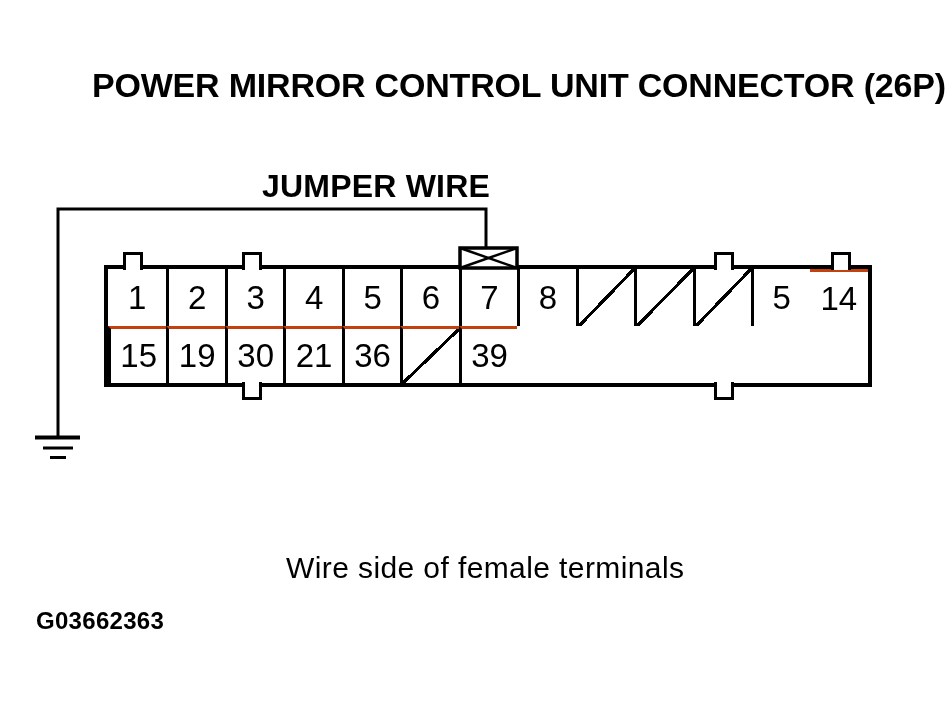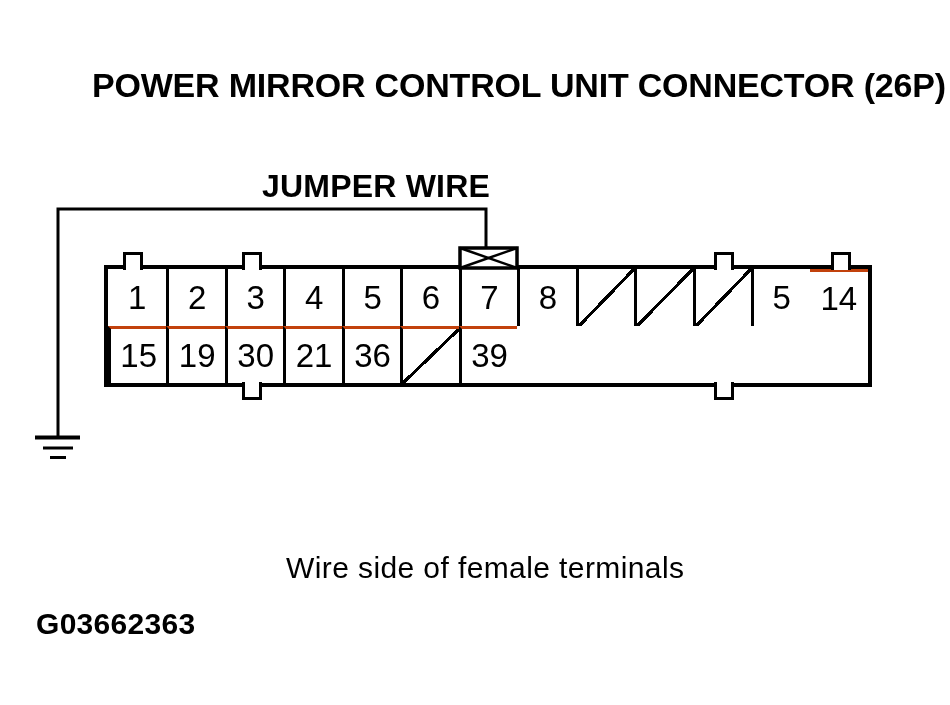--- a/index.html
+++ b/index.html
@@ -22,21 +22,21 @@
     white-space:nowrap;
   }
   .caption{
     position:absolute;left:262px;top:551px;
     font-size:30px;font-weight:400;letter-spacing:0.4px;
     white-space:nowrap;
     margin-left:24px;
   }
   .figure-id{
     position:absolute;left:36px;top:607px;
-    font-size:30px;font-weight:700;letter-spacing:0.3px;
+    font-size:24px;font-weight:700;letter-spacing:0.3px;
     white-space:nowrap;
   }
   .connector{
     position:absolute;left:104px;top:265px;
     width:768px;height:122px;
     box-sizing:border-box;
     border:4px solid #000;
     display:grid;
     grid-template-columns:repeat(13,1fr);
     grid-template-rows:1fr 1fr;

